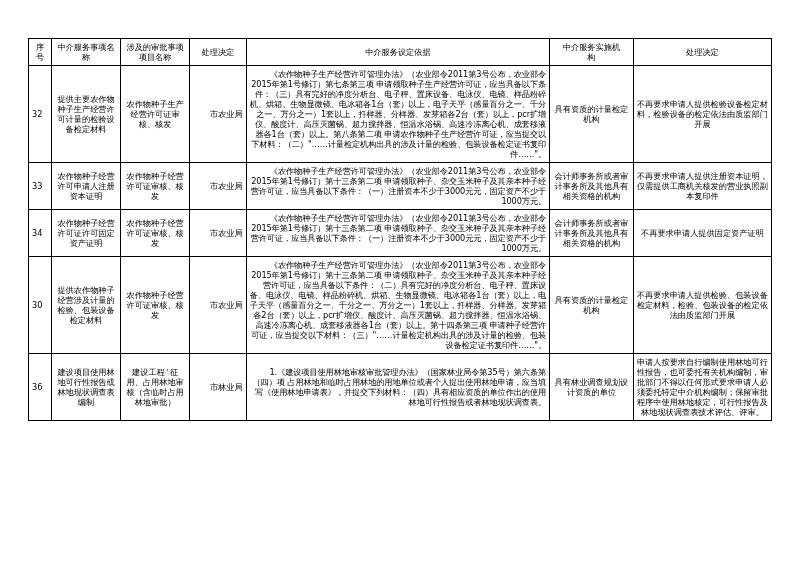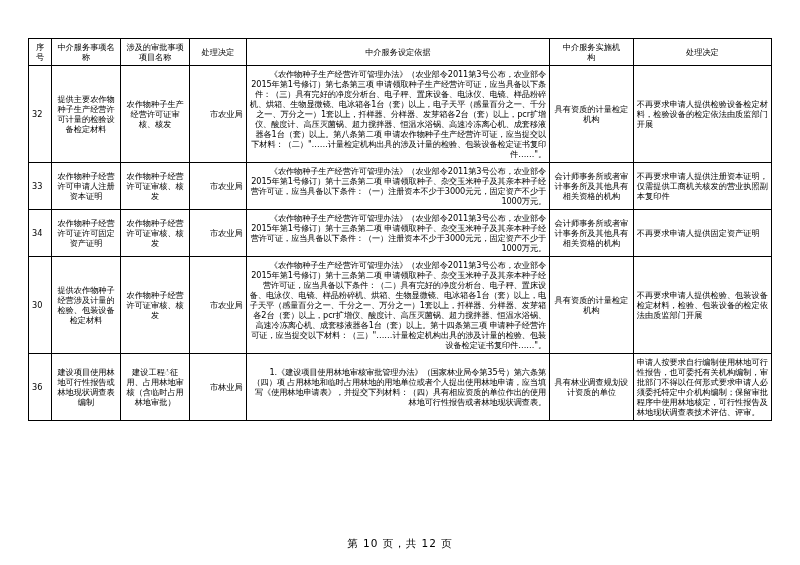--- a/index.html
+++ b/index.html
@@ -67,21 +67,21 @@
     font-size: 7.7px;
     line-height: 1.2;
     letter-spacing: -0.1px;
   }
   td.c-org {
     text-align: center;
     font-size: 8.2px;
     line-height: 1.28;
   }
   td.c-decision {
-    text-align: left;
+    text-align: center;
     font-size: 8.2px;
     line-height: 1.3;
     margin-left: 24px;
   }
   .footer {
     position: absolute;
     left: 0;
     right: 0;
     bottom: 14px;
     text-align: center;
@@ -163,15 +163,14 @@
         <td class="c-name">建设项目使用林地可行性报告或林地现状调查表编制</td>
         <td class="c-approval">建设工程ံ征用、占用林地审核（含临时占用林地审批）</td>
         <td class="c-dept">市林业局</td>
         <td class="c-basis">1.《建设项目使用林地审核审批管理办法》（国家林业局令第35号）第六条第（四）项 占用林地和临时占用林地的用地单位或者个人提出使用林地申请，应当填写《使用林地申请表》，并提交下列材料：（四）具有相应资质的单位作出的使用林地可行性报告或者林地现状调查表。</td>
         <td class="c-org">具有林业调查规划设计资质的单位</td>
         <td class="c-decision">申请人按要求自行编制使用林地可行性报告，也可委托有关机构编制，审批部门不得以任何形式要求申请人必须委托特定中介机构编制；保留审批程序中使用林地核定，可行性报告及林地现状调查表技术评估、评审。</td>
       </tr>
     </tbody>
   </table>
 
-  <div class="footer">第 10 页，共 12 页</div>
 
 </div>
 
 </body></html>

